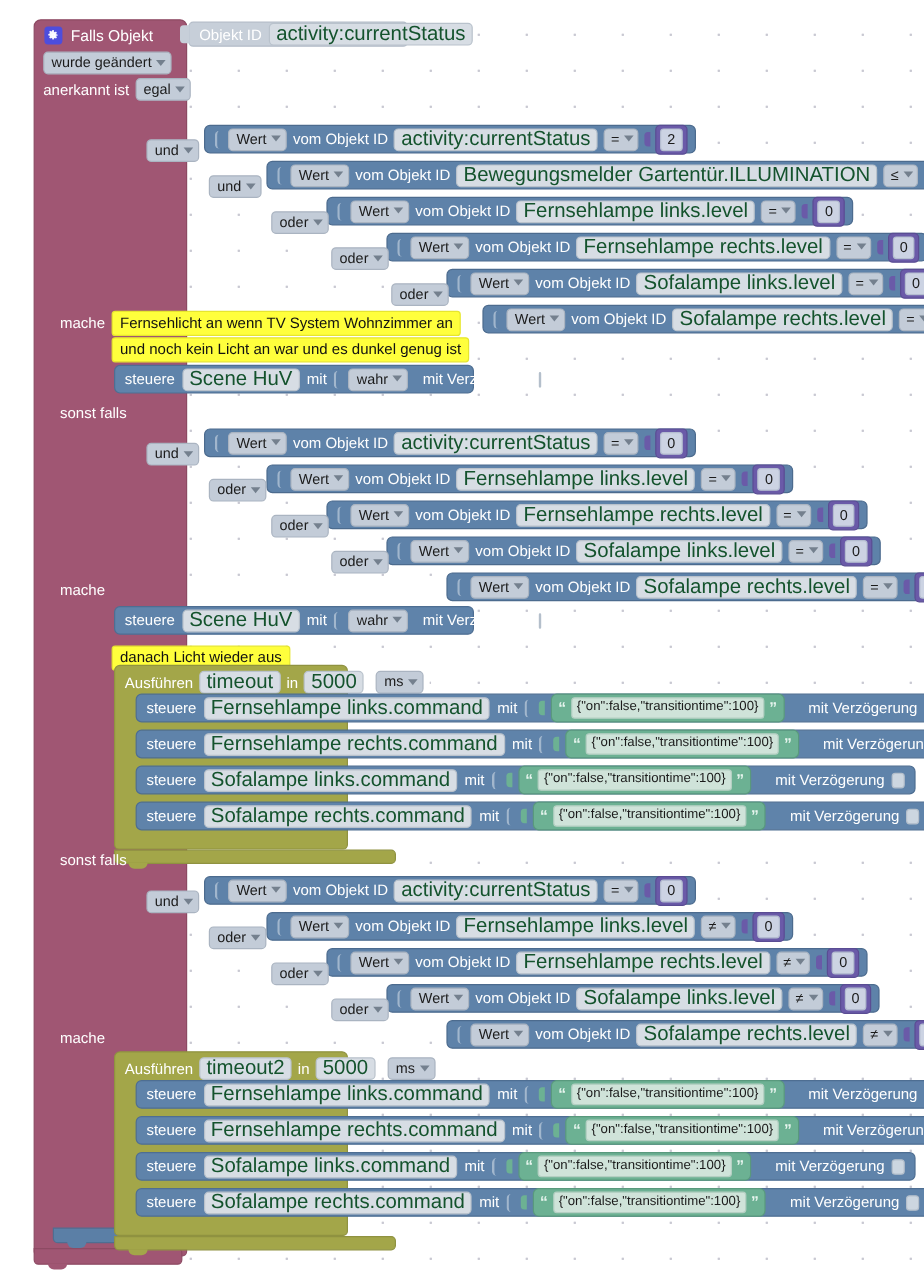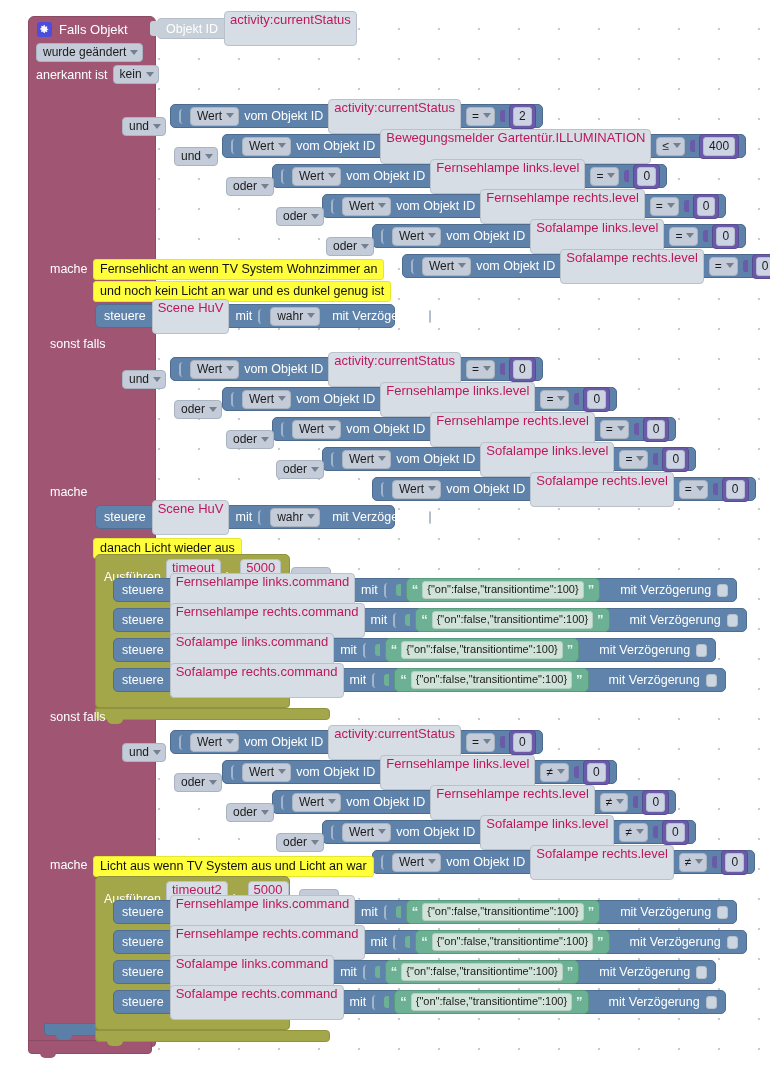--- a/index.html
+++ b/index.html
@@ -97,23 +97,23 @@
     color:#ffffff;
     text-align:center;
   }
 
   
   .lbl { font-size:12.5px; color:#ffffff; white-space:nowrap; }
   .txtfield {
     background:#d7dde4;
     border:1px solid #b9c2cc;
     border-radius:4px;
-    color:#be185d;
-    font-size:13px;
-    padding:1px 5px 18px 5px;
+    color:#14532d;
+    font-size:17px;
+    padding:1px 5px 2px 5px;
     white-space:nowrap;
     line-height:14px;
   }
   .dd {
     background:#c3ccd8;
     border:1px solid #aab4c1;
     border-radius:4px;
     color:#1b1b1b;
     font-size:12px;
     padding:1px 4px 2px 6px;
@@ -214,21 +214,21 @@
         </div>
         <div class="row" style="position:absolute;left:7px;top:26px;">
           <span class="dd">
             <span>wurde geändert</span>
             <span class="caret"></span>
           </span>
         </div>
         <div class="row" style="position:absolute;left:7px;top:48px;gap:5px;">
           <span class="lbl">anerkannt ist</span>
           <span class="dd">
-            <span>kein</span>
+            <span>egal</span>
             <span class="caret"></span>
           </span>
         </div>
       </div>
       <div class="blk" style="left:28px; top:1040px; width:124px; height:14px; background:#a05673; border:1px solid #8d4a63; border-radius:0 4px 4px 4px;"></div>
       <div class="blk" style="left:40px; top:1053px; width:16px; height:5px; background:#a05673; border-radius:0 0 5px 5px;"></div>
       <div class="blk greyblk" style="left:157px; top:18px; width:183px; height:21px; display:flex; align-items:center; gap:6px; padding-left:8px;">
         <span class="lbl">Objekt ID</span>
         <span class="txtfield">activity:currentStatus</span>
       </div>
@@ -674,21 +674,20 @@
         <span class="purple" style="display:inline-flex;align-items:center;padding:2px 3px;">
           <span class="numfield">0</span>
         </span>
       </div>
       <div class="blk" style="left:272px; top:828px; width:104px; height:26px; background:#5e82a9; border:1px solid #4c6b8e; border-radius:4px; z-index:-1;"></div>
       <div class="blk" style="left:276px; top:832px;"><span class="dd">
           <span>oder</span>
           <span class="caret"></span>
         </span></div>
       <div class="secLabel" style="left:50px; top:858px;">mache</div>
-      <div class="blk comment" style="left:93px; top:856px;"><span>Licht aus wenn TV System aus und Licht an war</span></div>
       <div class="blk olive" style="left:95px; top:876px; width:195px; height:154px; border-radius:5px 5px 4px 4px;">
         <div class="row" style="position:absolute;left:8px;top:4px;gap:5px;">
           <span class="lbl">Ausführen</span>
           <span class="txtfield">timeout2</span>
           <span class="lbl">in</span>
           <span class="txtfield">5000</span>
           <span class="dd" style="margin-left: 5px;">
             <span>ms</span>
             <span class="caret"></span>
           </span>

